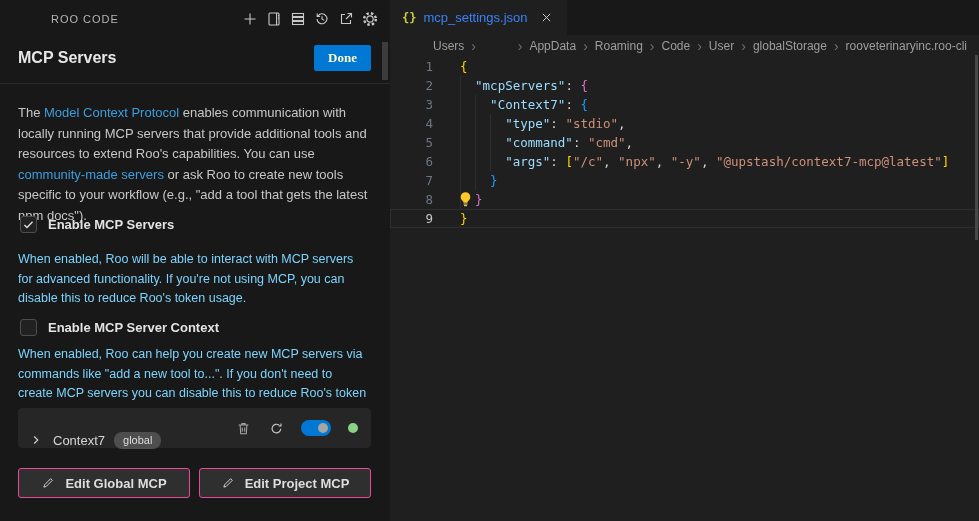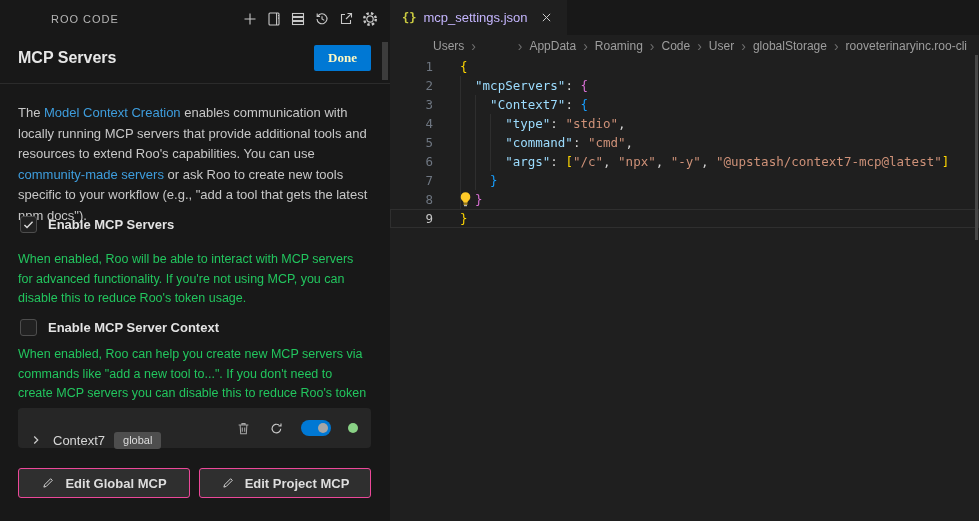--- a/index.html
+++ b/index.html
@@ -33,52 +33,52 @@
   .intro a { color:#3e9ddd; text-decoration:none; cursor:pointer; }
 
   .toggle-row { position:absolute; left:20px; display:flex; align-items:center; gap:11px; }
   .toggle-row.first { top:216px; }
   .toggle-row.second { top:319px; }
   .checkbox { width:17px; height:17px; background:#212121; border:1px solid #4d4d4d;
            border-radius:3px; display:flex; align-items:center; justify-content:center; cursor:pointer; }
   .checkbox svg { display:none; }
   .checkbox.checked svg { display:block; }
   .toggle-label { font-size:13px; font-weight:bold; color:#e3e3e3; }
-  .desc { position:absolute; left:18px; width:350px; font-size:12.5px; line-height:19.5px; color:#22c55e; }
+  .desc { position:absolute; left:18px; width:350px; font-size:12.5px; line-height:19.5px; color:#7dd3fc; }
   .desc.first { top:250px; }
   .desc.second { top:345px; }
 
   .server-row { position:absolute; left:18px; top:408px; width:353px; height:40px;
            background:#262626; border-radius:4px; display:flex; align-items:center;
            padding:0 13px 0 10px; }
   .server-left { display:flex; align-items:center; gap:9px;margin-top:24px; }
   .chev { width:16px; height:16px; display:flex; align-items:center; justify-content:center; cursor:pointer; }
   .server-name { font-size:13px; color:#d6d6d6; }
-  .badge { font-size:11px; color:#dcdcdc; background:#4e4e4e; border-radius:3px;
+  .badge { font-size:11px; color:#dcdcdc; background:#4e4e4e; border-radius:8px;
            padding:2px 9px 3px;text-align:center; }
   .server-right { margin-left:auto; display:flex; align-items:center; gap:17px; }
   .sr-icon { width:16px; height:16px; cursor:pointer; display:flex; align-items:center; justify-content:center; }
   .switch { position:relative; width:30px; height:16px; border-radius:8px; background:#0078d4; cursor:pointer; }
   .switch .knob { position:absolute; top:3px; width:10px; height:10px; border-radius:50%; background:#a6a6a6; }
   .switch.on .knob { right:3px; }
   .status-dot { width:10px; height:10px; border-radius:50%; background:#89d185; }
 
   .footer-btns { position:absolute; left:18px; top:468px; width:353px; display:flex; gap:9px; }
   .edit-btn { flex:1; height:30px; background:#2f2f2f; border:1px solid #ec4899; border-radius:3px;
            color:#dedede; font-size:13px; font-weight:600; display:flex; align-items:center;
            justify-content:center; gap:10px; cursor:pointer; font-family:"Liberation Sans",sans-serif; }
   .edit-btn svg { stroke:#d8d8d8; fill:none; stroke-width:1.1; }
 
   
   .editor { position:absolute; left:390px; top:0; width:589px; height:521px; background:#1f1f1f; }
   .tabbar { position:absolute; left:0; top:0; right:0; height:35px; background:#181818; display:flex; }
   .tab { height:35px; background:#1f1f1f; display:flex; align-items:center; gap:7px;
          padding:0 12px; cursor:pointer; }
   .json-icon { color:#cbcb41; font-family:"DejaVu Sans Mono",monospace; font-size:12px; font-weight:bold; }
-  .tab-label { font-size:13px; color:#c4b5fd; }
+  .tab-label { font-size:13px; color:#3b82f6; }
   .tab-close { width:16px; height:16px; display:flex; align-items:center; justify-content:center;
          margin-left:4px; cursor:pointer; }
   .tab-close svg { stroke:#cfcfcf; stroke-width:1.2; }
 
   .breadcrumbs { position:absolute; left:0; top:35px; right:12px; height:21px; display:flex;
          align-items:center; padding-left:43px; font-size:12px; color:#9d9d9d;
          white-space:nowrap; overflow:hidden; }
   .bc-seg { cursor:pointer; }
   .bc-seg.blank { display:inline-block; width:30px; }
   .bc-sep { color:#6f6f6f; margin:0 7px; font-size:14px; }
@@ -152,21 +152,21 @@
         </span>
       </span>
     </div>
 
     <div class="title-row">
       <span class="page-title">MCP Servers</span>
       <button class="done-btn">Done</button>
     </div>
     <div class="header-divider"></div>
 
-    <p class="intro"><span>The </span><a>Model Context Creation</a><span> enables communication with locally running MCP servers that provide additional tools and resources to extend Roo's capabilities. You can use </span><a>community-made servers</a><span> or ask Roo to create new tools specific to your workflow (e.g., "add a tool that gets the latest npm docs").</span></p>
+    <p class="intro"><span>The </span><a>Model Context Protocol</a><span> enables communication with locally running MCP servers that provide additional tools and resources to extend Roo's capabilities. You can use </span><a>community-made servers</a><span> or ask Roo to create new tools specific to your workflow (e.g., "add a tool that gets the latest npm docs").</span></p>
 
     <div class="toggle-row first">
       <span class="checkbox checked">
         <svg width="13" height="13" viewBox="0 0 16 16" fill="none" stroke="#dcdcdc" stroke-width="1.7">
             <path d="M3 8.5l3.2 3.2L13 4.5"></path>
           </svg>
       </span>
       <span class="toggle-label">Enable MCP Servers</span>
     </div>
     <p class="desc first">When enabled, Roo will be able to interact with MCP servers for advanced functionality. If you're not using MCP, you can disable this to reduce Roo's token usage.</p>

